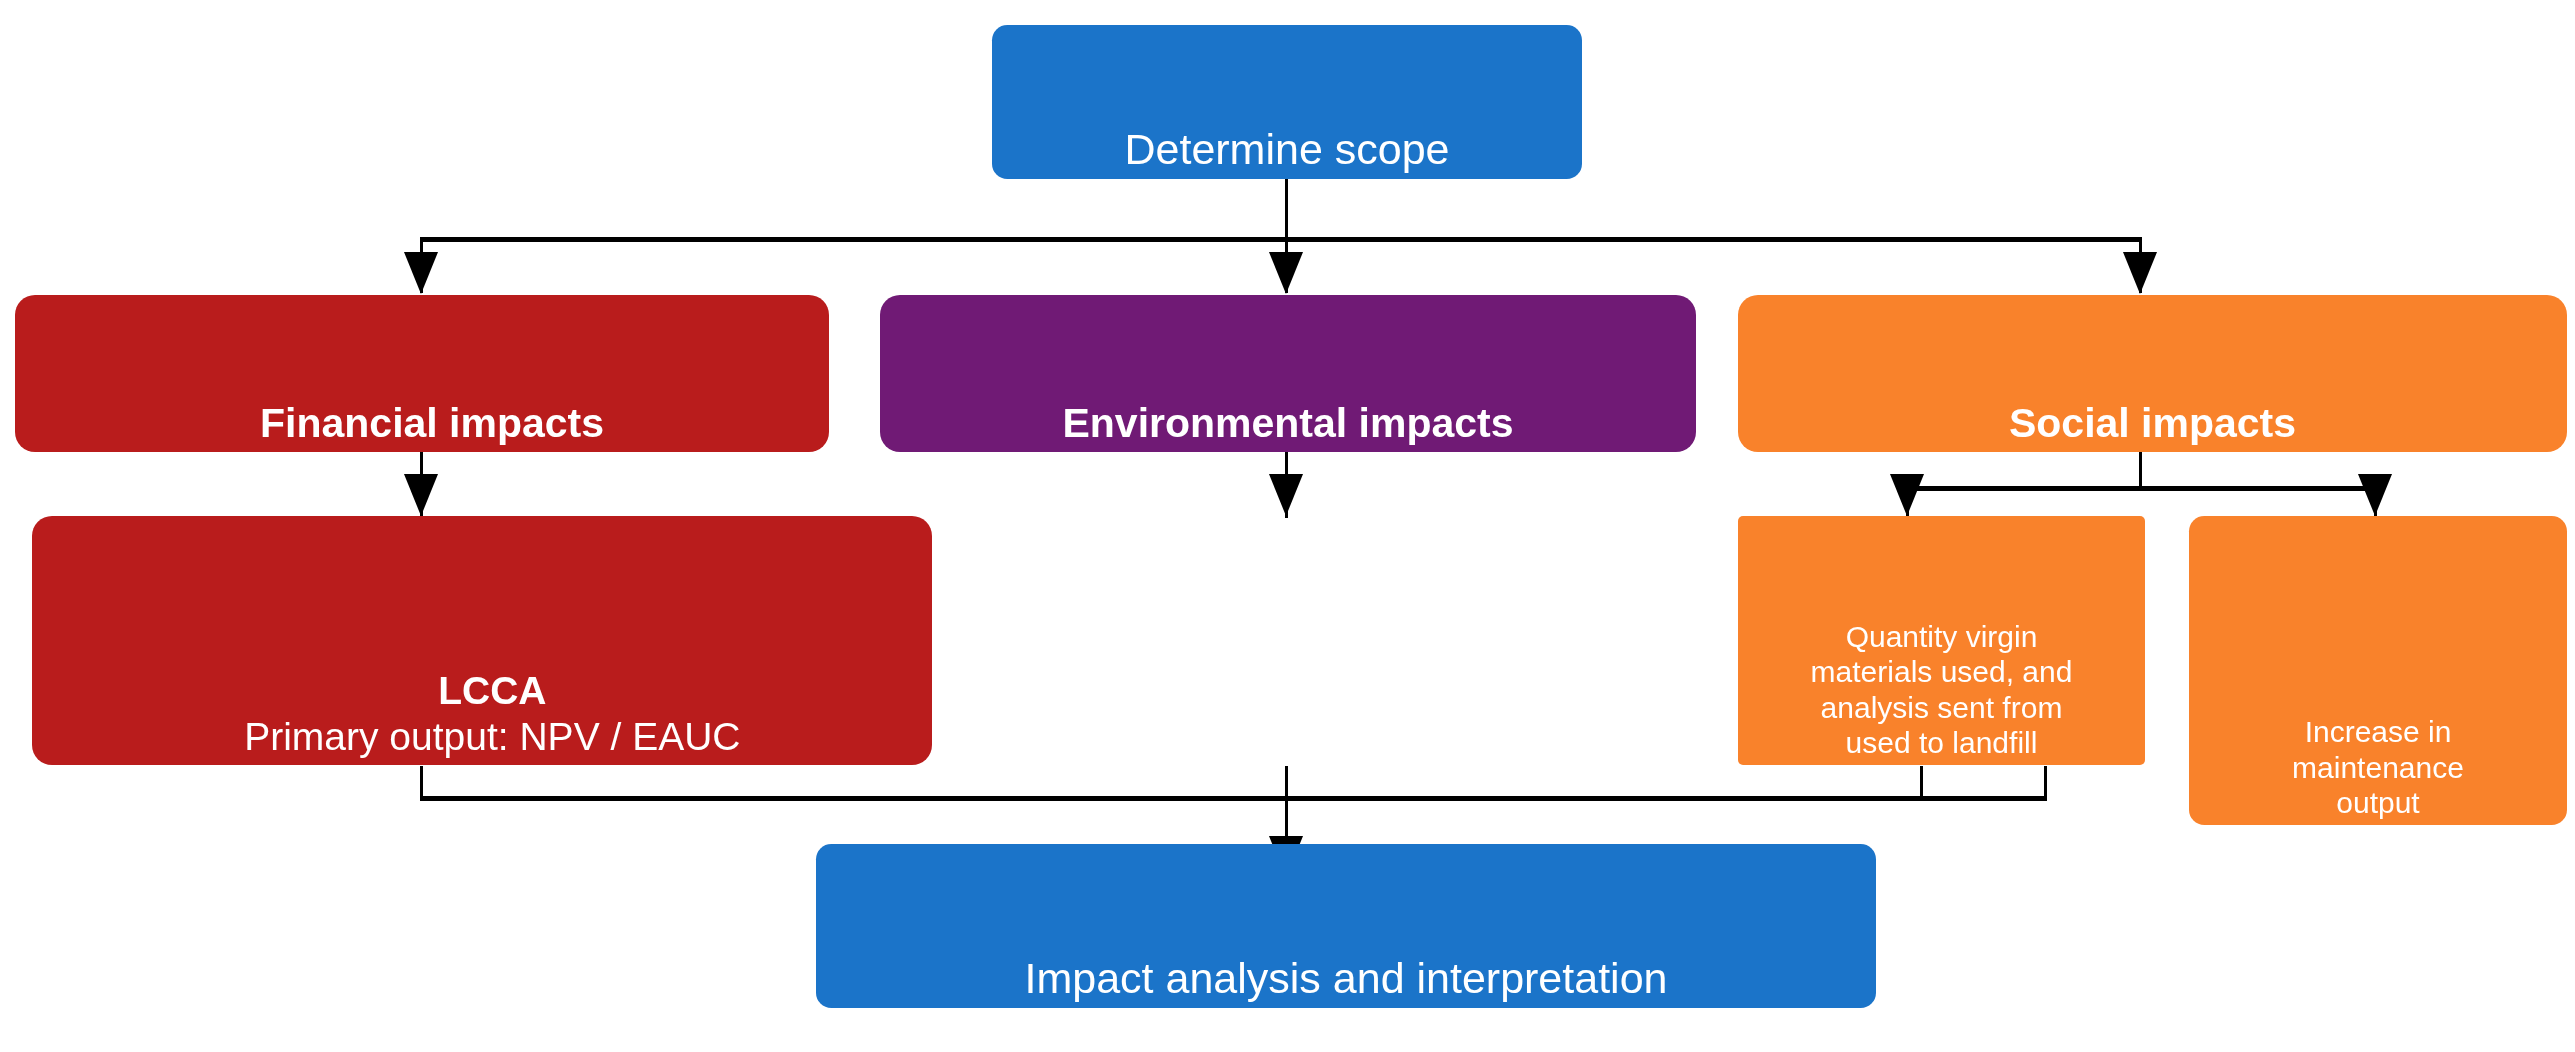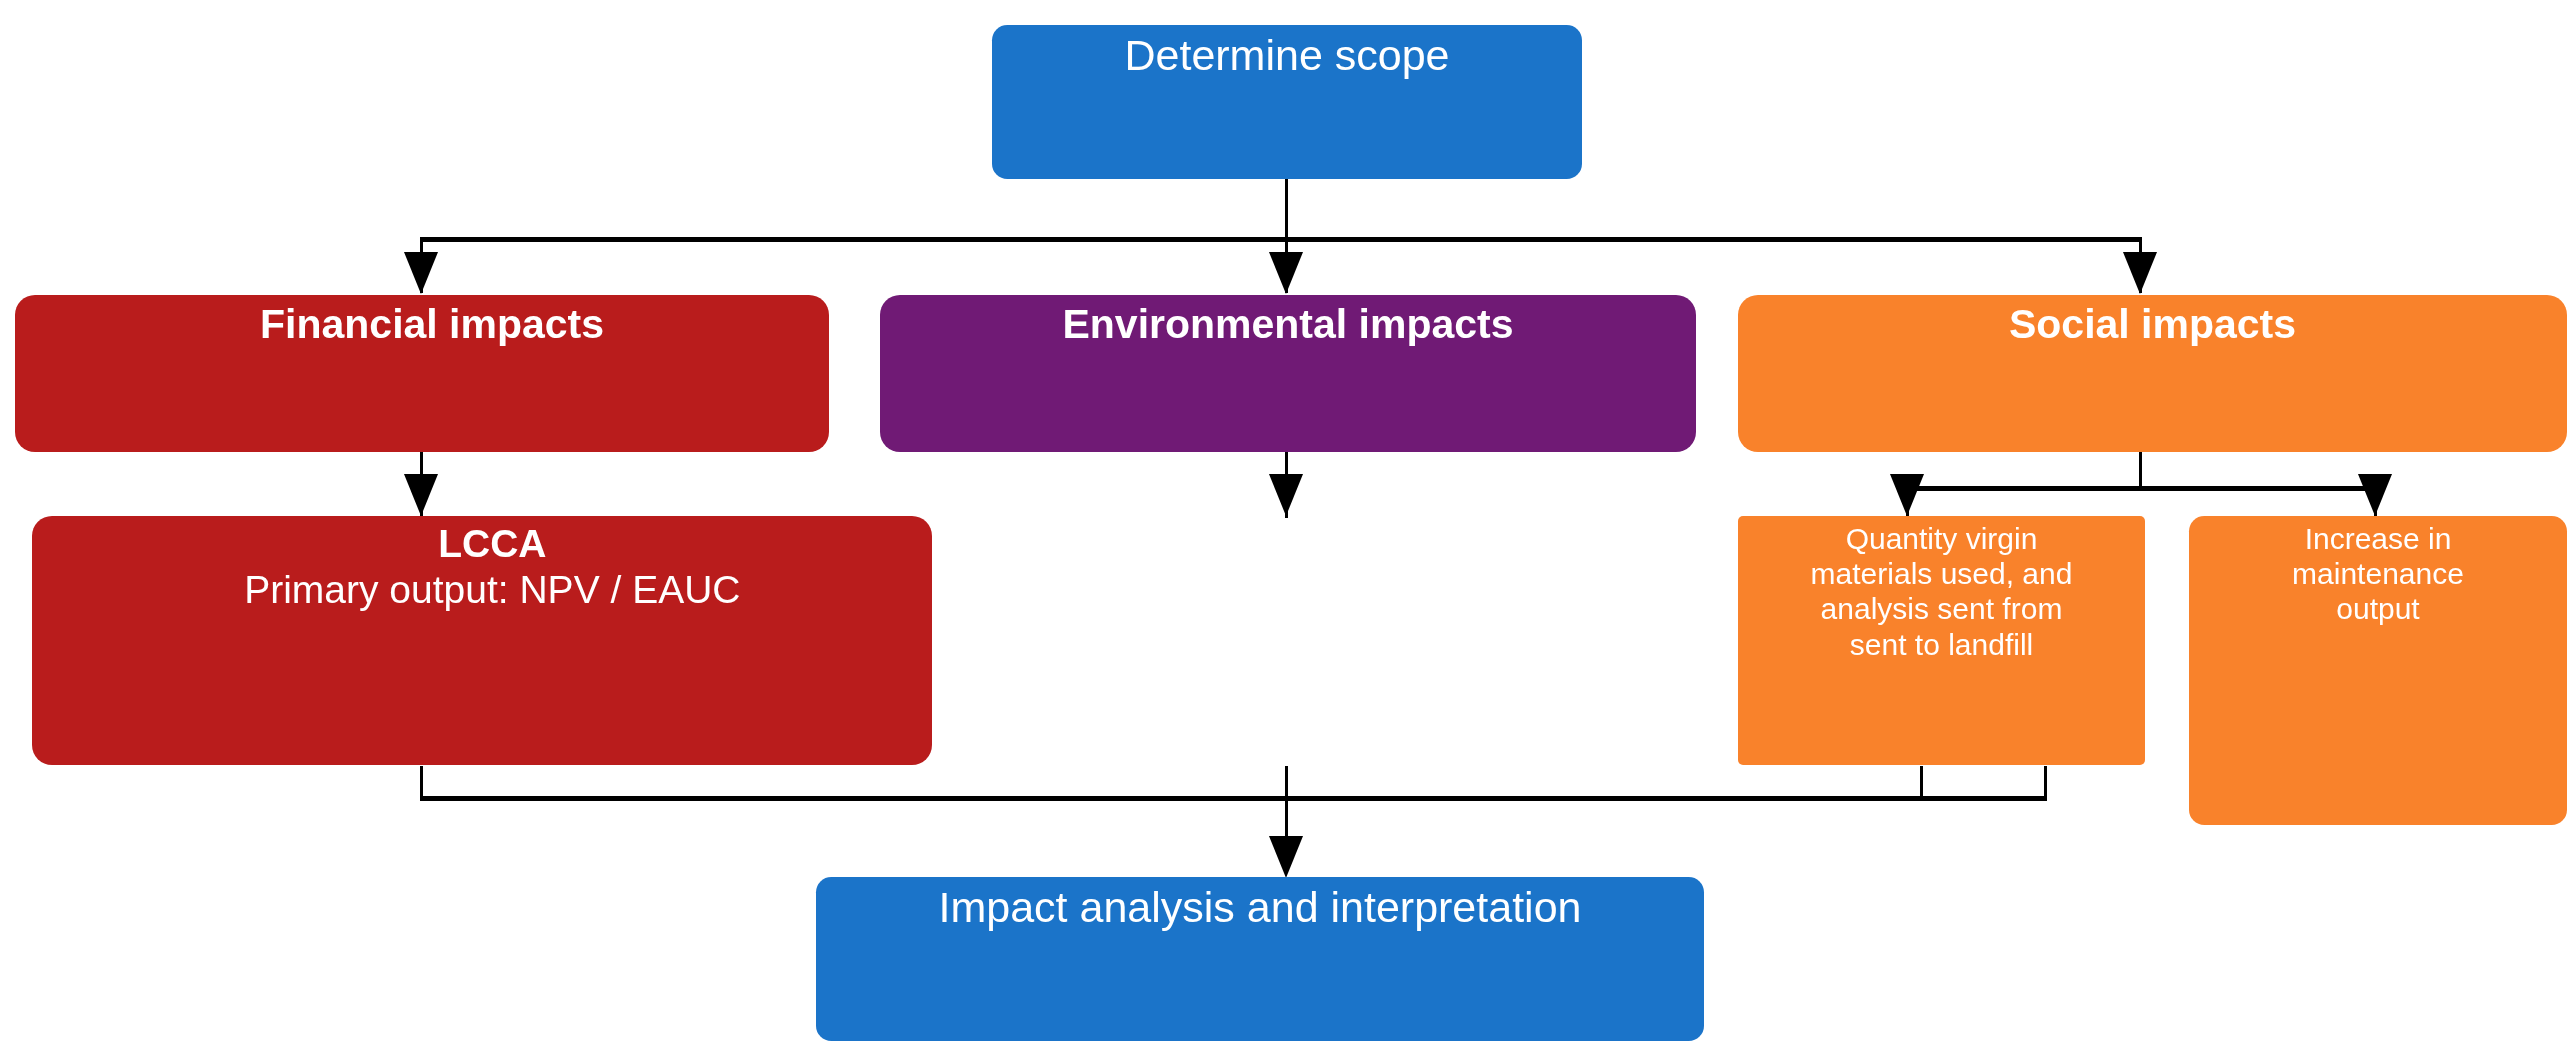--- a/index.html
+++ b/index.html
@@ -9,21 +9,21 @@
     background:#ffffff;
     font-family:"Liberation Sans", sans-serif;
     overflow:hidden;
   }
   .node{
     position:absolute;
     box-sizing:border-box;
     display:flex;
     flex-direction:column;
     align-items:center;
-    justify-content:flex-start;
+    justify-content:flex-end;
     text-align:center;
     color:#ffffff;
     border-radius:20px;
     padding:4.7px 15.3px;
     line-height:1.18;
   }
   .node .ln{display:block;width:100%;}
   .bold{font-weight:bold;}
 
   
@@ -34,21 +34,21 @@
 
   
   #n-scope   {left:992px; top:25px;   width:590px; height:154px; border-radius:15.3px; font-size:43px;}
   #n-fin     {left:14.7px;   top:295px;  width:814px; height:157px; font-size:41px;}
   #n-env     {left:874px; top:295px;  width:816px; height:157px; font-size:41px;}
   #n-soc     {left:1738px; top:295px;  width:829px; height:157px; font-size:41px;}
   #n-lcca    {left:32px;   top:516px;  width:900px; height:249px; font-size:39px;}
   #n-lca     {left:874px; top:516px;  width:816px; height:249px; font-size:39px;}
   #n-qty     {left:1738px; top:516px;  width:407px;  height:249px; border-radius:5px; font-size:30px;}
   #n-maint   {left:2189px; top:516px;  width:378px;  height:309px; border-radius:15.3px; font-size:30px;}
-  #n-impact  {left:816px; top:877px; width:888px; height:164px; border-radius:15.3px; font-size:43px;}
+  #n-impact  {left:816px; top:844px; width:1060px; height:164px; border-radius:15.3px; font-size:43px;}
 
   
   .edge{position:absolute;background:#000000;}
   .vline{width:2.9px;}
   .hline{height:5.3px;}
 
   .arrow{
     position:absolute;
     width:0;height:0;
     border-left:17.6px solid transparent;
@@ -117,21 +117,21 @@
   <div class="node c-blue" id="n-lcca">
     <span class="ln bold">LCCA</span>
     <span class="ln">Primary output: NPV / EAUC</span>
   </div>
 
 
   <div class="node c-orange" id="n-qty">
     <span class="ln">Quantity virgin</span>
     <span class="ln">materials used, and</span>
     <span class="ln">analysis sent from</span>
-    <span class="ln">sent to landfill</span>
+    <span class="ln">used to landfill</span>
   </div>
 
   <div class="node c-orange" id="n-maint">
     <span class="ln">Increase in</span>
     <span class="ln">maintenance</span>
     <span class="ln">output</span>
   </div>
 
   <div class="node c-navy" id="n-impact">
     <span class="ln">Impact analysis and interpretation</span>

